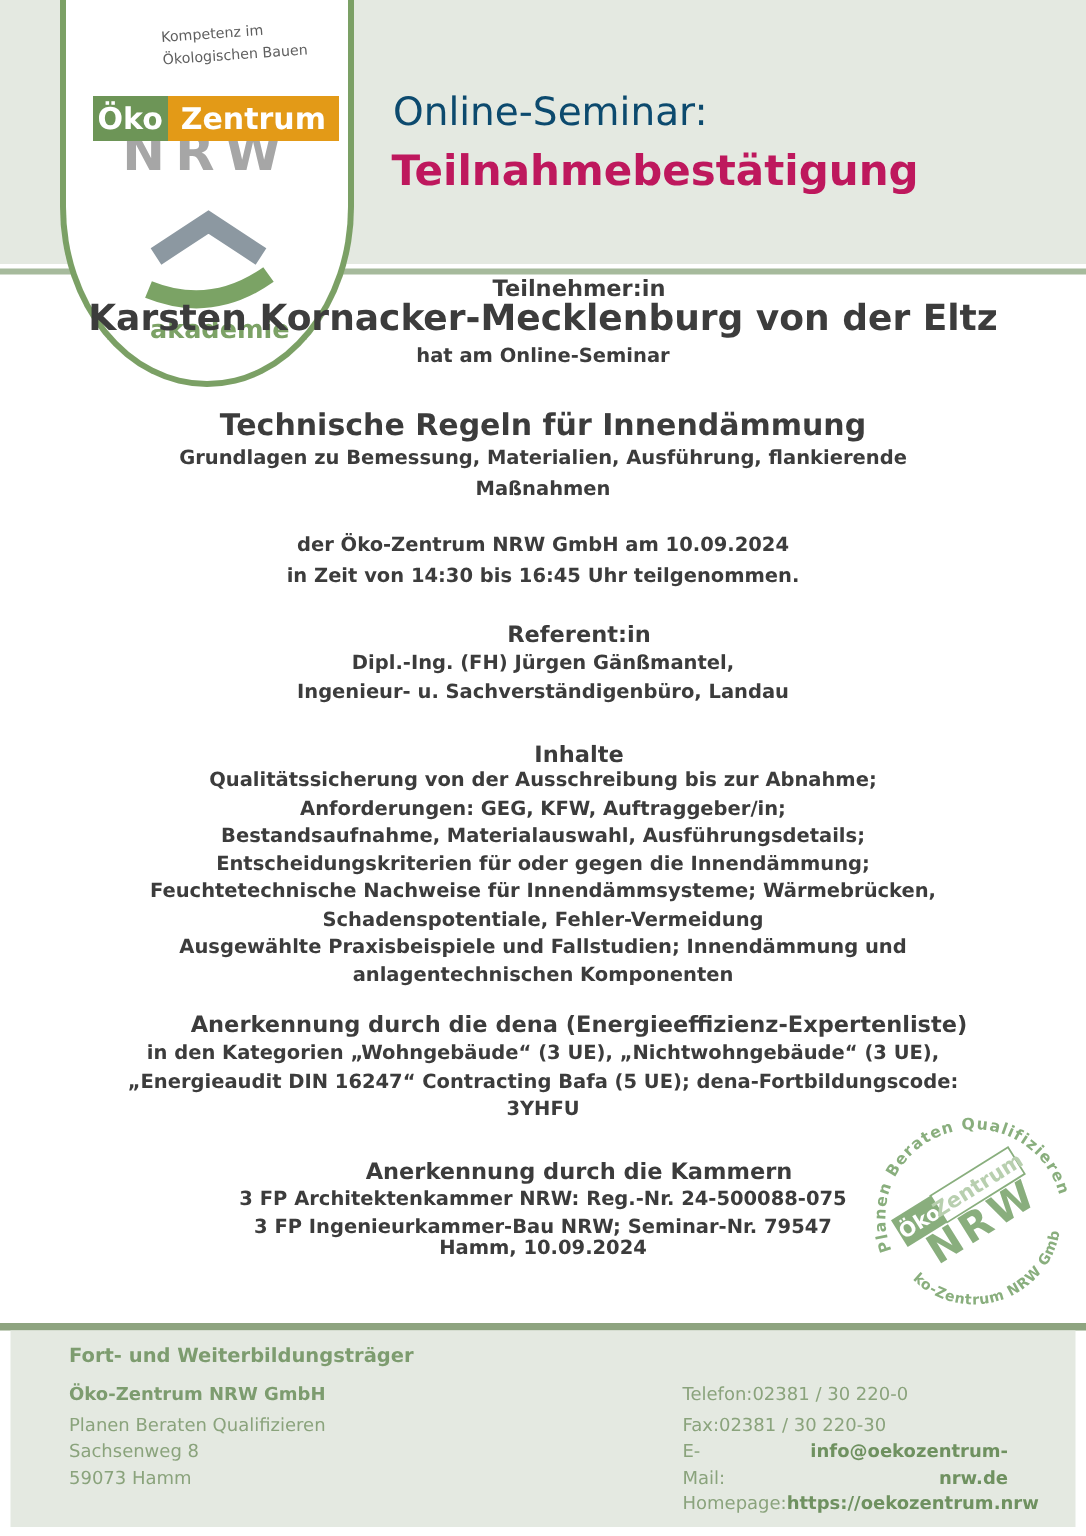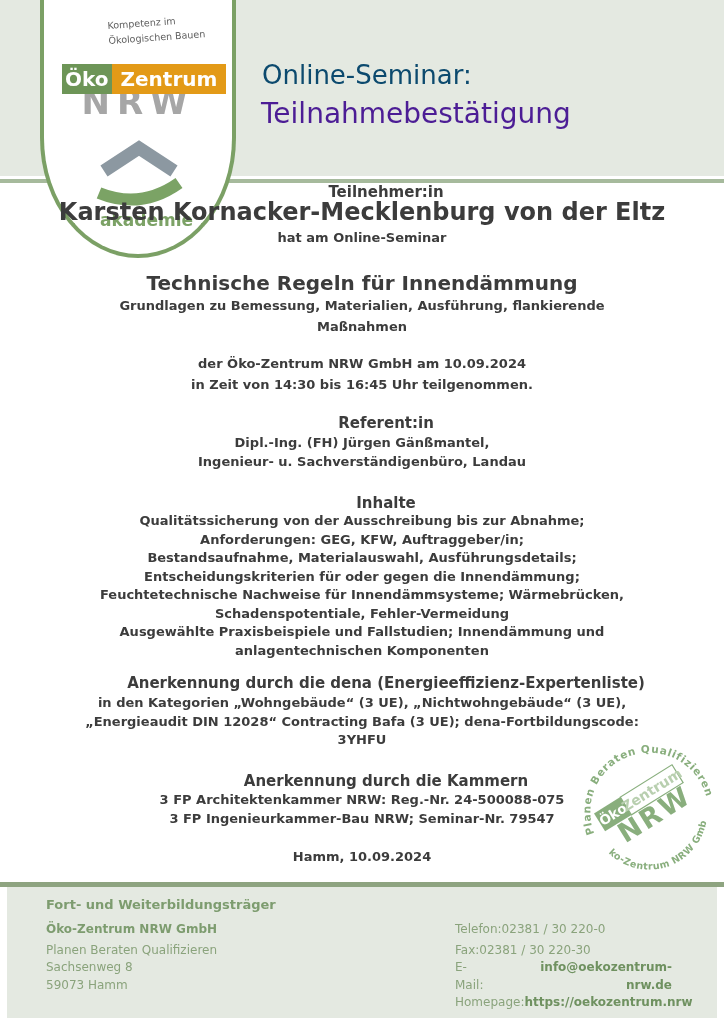--- a/index.html
+++ b/index.html
@@ -3,21 +3,21 @@
 <meta charset="utf-8">
 <style>
   html,body { margin:0; padding:0; background:#ffffff; }
   body { font-family:"DejaVu Sans","Liberation Sans",sans-serif; }
   #page { position:relative; width:724px; height:1024px; background:#ffffff; overflow:hidden; }
 
   
   .band-top { position:absolute; left:0; top:0; width:724px; height:176px; background:#e4e9e1; z-index:0; }
   .rule-top { position:absolute; left:0; top:179px; width:724px; height:4px; background:#a6ba9c; z-index:1; }
   .kicker  { position:absolute; left:262px; top:60px; font-size:26px; color:#0c4a6e; z-index:2; }
-  .h-title { position:absolute; left:261px; top:97px; font-size:28px; font-weight:normal; color:#4c1d95; z-index:2; }
+  .h-title { position:absolute; left:261px; top:97px; font-size:28px; font-weight:bold; color:#be185d; z-index:2; }
 
   
   .badge { position:absolute; left:40px; top:0; width:196px; height:258px; background:#ffffff;
            border:4px solid #7ba065; border-top:none; box-sizing:border-box;
            border-radius:0 0 98px 98px / 0 0 120px 120px; z-index:4; }
   .tagline { position:absolute; left:63px; top:18px; font-size:9.5px; line-height:15px; color:#5f5f5f;
              transform:rotate(-4deg); transform-origin:left top; white-space:nowrap; }
   .nrw-big { position:absolute; left:0; top:82px; width:100%; text-align:center; font-size:34px; font-weight:bold;
              color:#a6a6a6; letter-spacing:7px; z-index:0; }
   .logo-row { position:absolute; left:18px; top:64px; display:flex; z-index:1; }
@@ -109,31 +109,31 @@
     <div>Entscheidungskriterien für oder gegen die Innendämmung;</div>
     <div>Feuchtetechnische Nachweise für Innendämmsysteme; Wärmebrücken,</div>
     <div>Schadenspotentiale, Fehler-Vermeidung</div>
     <div>Ausgewählte Praxisbeispiele und Fallstudien; Innendämmung und</div>
     <div>anlagentechnischen Komponenten</div>
   </div>
 
   <div class="cl bold" style="top:674px">Anerkennung durch die dena (Energieeffizienz-Expertenliste)</div>
   <div class="cl" style="top:694px">
     <div>in den Kategorien „Wohngebäude“ (3 UE), „Nichtwohngebäude“ (3 UE),</div>
-    <div>„Energieaudit DIN 12028“ Contracting Bafa (3 UE); dena-Fortbildungscode:</div>
+    <div>„Energieaudit DIN 16247“ Contracting Bafa (5 UE); dena-Fortbildungscode:</div>
     <div>3YHFU</div>
   </div>
 
   <div class="cl bold" style="top:772px">Anerkennung durch die Kammern</div>
   <div class="cl" style="top:791px">
     <div>3 FP Architektenkammer NRW: Reg.-Nr. 24-500088-075</div>
     <div>3 FP Ingenieurkammer-Bau NRW; Seminar-Nr. 79547</div>
   </div>
 
-  <div class="cl" style="top:848px">Hamm, 10.09.2024</div>
+  <div class="cl" style="top:824px">Hamm, 10.09.2024</div>
 
   <svg class="stamp" width="146" height="150" viewBox="-73 -75 146 150">
     <g transform="rotate(-18)" opacity="0.92">
       <defs>
         <path id="arcTop" d="M -57 16 A 59 59 0 1 1 57 16"></path>
         <path id="arcBot" d="M -50 30 A 58 58 0 0 0 50 30"></path>
       </defs>
       <text font-size="10.5" font-weight="bold" fill="#7fa873" letter-spacing="0.8">
         <textPath href="#arcTop" startOffset="50%" text-anchor="middle">Planen  Beraten  Qualifizieren</textPath>
       </text>

